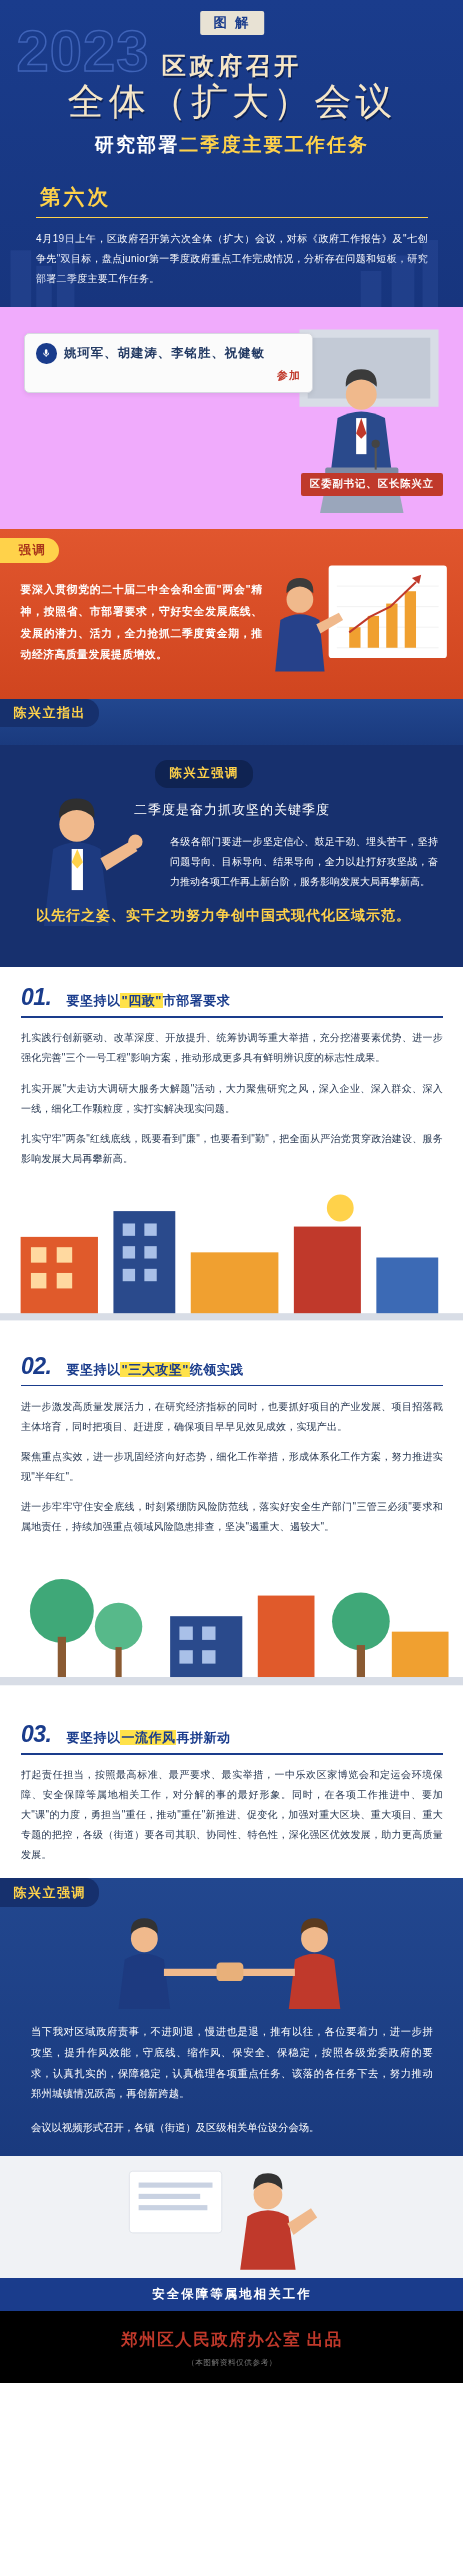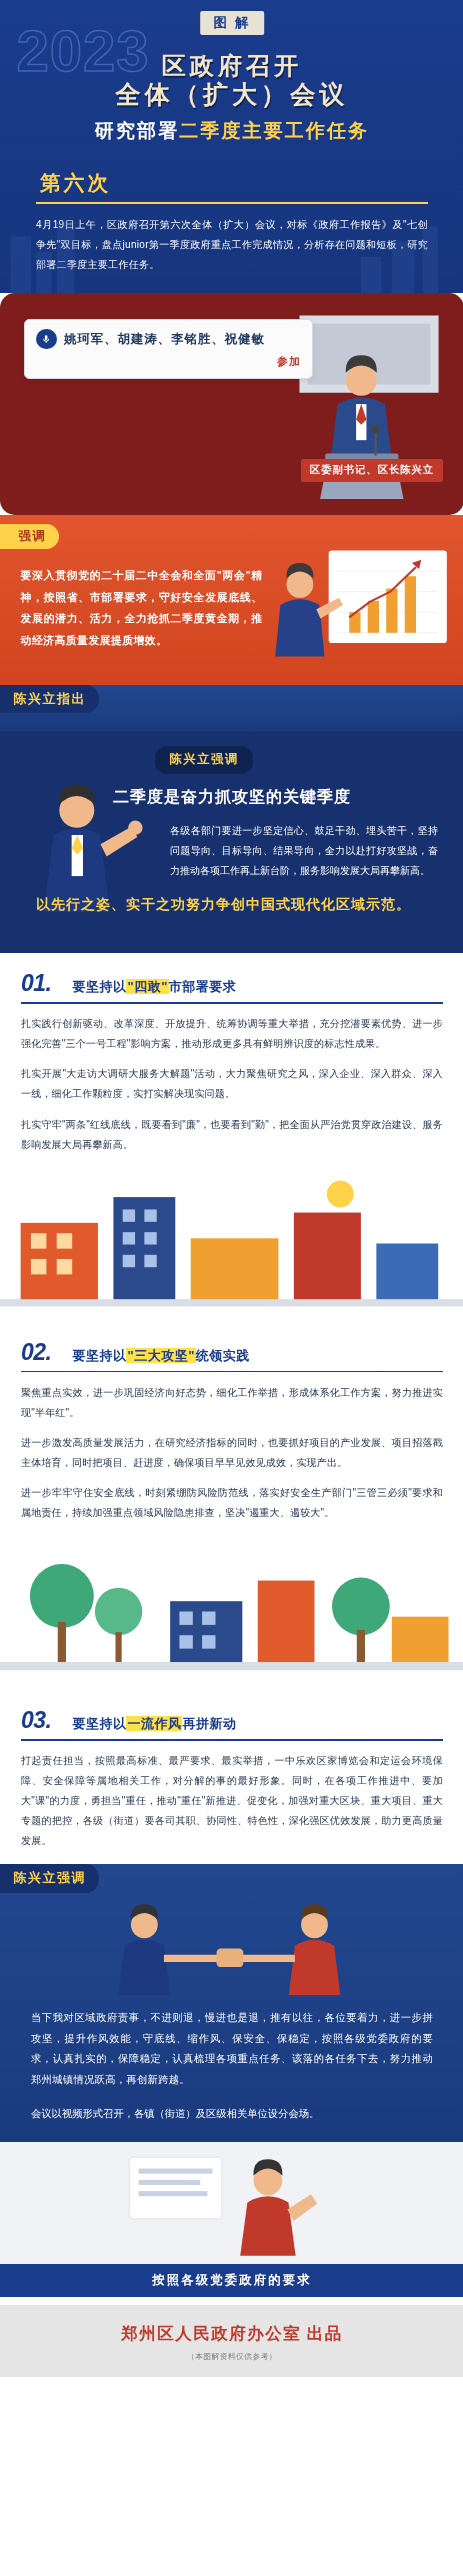--- a/index.html
+++ b/index.html
@@ -56,22 +56,22 @@
   }
   .t1 {
     font-size: 24px;
     font-weight: bold;
     color: #f5e6c8;
     letter-spacing: 4.1px;
     line-height: 1.18;
     text-shadow: 1px 1.5px 0 #0d2257;
   }
   .t2 {
-    font-size: 25px;
-    font-weight: bold;
+    font-size: 37px;
+    font-weight: normal;
     color: #f5e6c8;
     letter-spacing: 4.1px;
     line-height: 1.18;
     text-shadow: 1px 1.5px 0 #0d2257;
   }
   .t3 {
     margin-top: 8.2px;
     font-size: 19px;
     font-weight: bold;
     color: #ffffff;
@@ -101,25 +101,24 @@
     line-height: 2.0;
     color: #ffffff;
     text-align: justify;
     letter-spacing: 0.3px;
     padding-bottom: 17.5px;
   }
 
   
   .sec-attend {
     position: relative;
-    background: #7f1d1d;
+    background: #f0abfc;
     padding: 20.6px 0 0 0;
     min-height: 222px;
     overflow: hidden;
-    border-radius: 15px;
   }
   .attend-card {
     position: relative;
     z-index: 4;
     width: 289px;
     margin: 5.2px 0 0 24px;
     background: #fbfbfb;
     border: 1px solid #d6d9e0;
     border-radius: 5.2px;
     padding: 9.3px 11.3px 9.3px 11.3px;
@@ -244,22 +243,22 @@
     font-size: 12.4px;
     font-weight: bold;
     letter-spacing: 1.5px;
     padding: 5.2px 14.4px;
     border-radius: 12.4px;
   }
   .key-sub {
     position: relative; z-index: 4;
     width: 392px;
     margin: 13.4px auto 0 auto;
-    font-size: 16px;
-    font-weight: bold;
+    font-size: 13px;
+    font-weight: normal;
     color: #ffffff;
     letter-spacing: 1px;
     text-align: center;
   }
   .key-para {
     position: relative; z-index: 4;
     width: 268px;
     margin: 13.4px 0 0 170px;
     font-size: 10px;
     line-height: 2.0;
@@ -277,21 +276,21 @@
     letter-spacing: 1px;
   }
 
   
   .numsec { position: relative; background: #ffffff; padding: 17.5px 0 0 0; }
   .numsec .num-head {
     width: 422px;
     margin: 0 auto;
     display: flex;
     align-items: baseline;
-    gap: 21px;
+    gap: 15px;
   }
   .num {
     font-size: 23px;
     font-weight: bold;
     color: #1a3c8c;
     font-style: italic;
     letter-spacing: -0.5px;
   }
   .num-title {
     font-size: 13px;
@@ -339,24 +338,23 @@
     color: #ffffff;
     font-size: 12.4px;
     font-weight: bold;
     letter-spacing: 2.1px;
     text-align: center;
     padding: 8.2px 0;
   }
 
   
   .footer {
-    background: #e5e5e5;
+    background: #000000;
     text-align: center;
     padding: 17.5px 0 15.5px 0;
-    margin-top: 8px;
   }
   .footer-main {
     font-size: 16.5px;
     font-weight: bold;
     color: #c0392b;
     letter-spacing: 1.5px;
     font-family: "Liberation Serif", serif;
   }
   .footer-sub {
     margin-top: 7.2px;
@@ -520,22 +518,22 @@
       <circle cx="660" cy="54" r="26" fill="#ffd24a"></circle>
     </svg>
   </div>
 
   <div class="numsec">
     <div class="num-head">
       <span class="num">02.</span>
       <span class="num-title"><span>要坚持以</span><span class="mark">"三大攻坚"</span><span>统领实践</span></span>
     </div>
     <div class="num-rule"></div>
+    <p class="body">进一步激发高质量发展活力，在研究经济指标的同时，也要抓好项目的产业发展、项目招落戳主体培育，同时把项目、赶进度，确保项目早早见效见成效，实现产出。</p>
     <p class="body">聚焦重点实效，进一步巩固经济向好态势，细化工作举措，形成体系化工作方案，努力推进实现"半年红"。</p>
-    <p class="body">进一步激发高质量发展活力，在研究经济指标的同时，也要抓好项目的产业发展、项目招落戳主体培育，同时把项目、赶进度，确保项目早早见效见成效，实现产出。</p>
     <p class="body">进一步牢牢守住安全底线，时刻紧绷防风险防范线，落实好安全生产部门"三管三必须"要求和属地责任，持续加强重点领域风险隐患排查，坚决"遏重大、遏较大"。</p>
 
     <svg class="art" width="464" height="155" viewBox="0 0 900 300">
       <rect width="900" height="300" fill="#ffffff"></rect>
       <circle cx="120" cy="120" r="62" fill="#3fa878"></circle>
         <rect x="112" y="170" width="16" height="80" fill="#8a5a32"></rect>
       <circle cx="230" cy="150" r="46" fill="#57b98a"></circle>
         <rect x="224" y="190" width="12" height="60" fill="#8a5a32"></rect>
       <rect x="330" y="130" width="140" height="120" fill="#2a4a8c"></rect>
       <g fill="#a9c0e8">
@@ -587,21 +585,21 @@
       <g fill="#c9d2e2">
           <rect x="78" y="42" width="144" height="10"></rect>
           <rect x="78" y="64" width="120" height="10"></rect>
           <rect x="78" y="86" width="134" height="10"></rect>
         </g>
       <circle cx="330" cy="66" r="28" fill="#f0b98c"></circle>
       <path d="M302 56 q28 -28 56 0 q2 -32 -28 -32 q-30 0 -28 32z" fill="#333"></path>
       <path d="M290 108 q40 -24 80 0 l14 104 H276z" fill="#c0392b"></path>
       <path d="M368 122 l46 -30 l12 18 l-46 34z" fill="#f0b98c"></path>
     </svg>
-    <div class="more-bar">按照各级党委政府的要求</div>
+    <div class="more-bar">安全保障等属地相关工作</div>
   </div>
 
   <div class="footer">
     <div class="footer-main">郑州区人民政府办公室  出品</div>
     <div class="footer-sub">（本图解资料仅供参考）</div>
   </div>
 
 </div>
 
 

